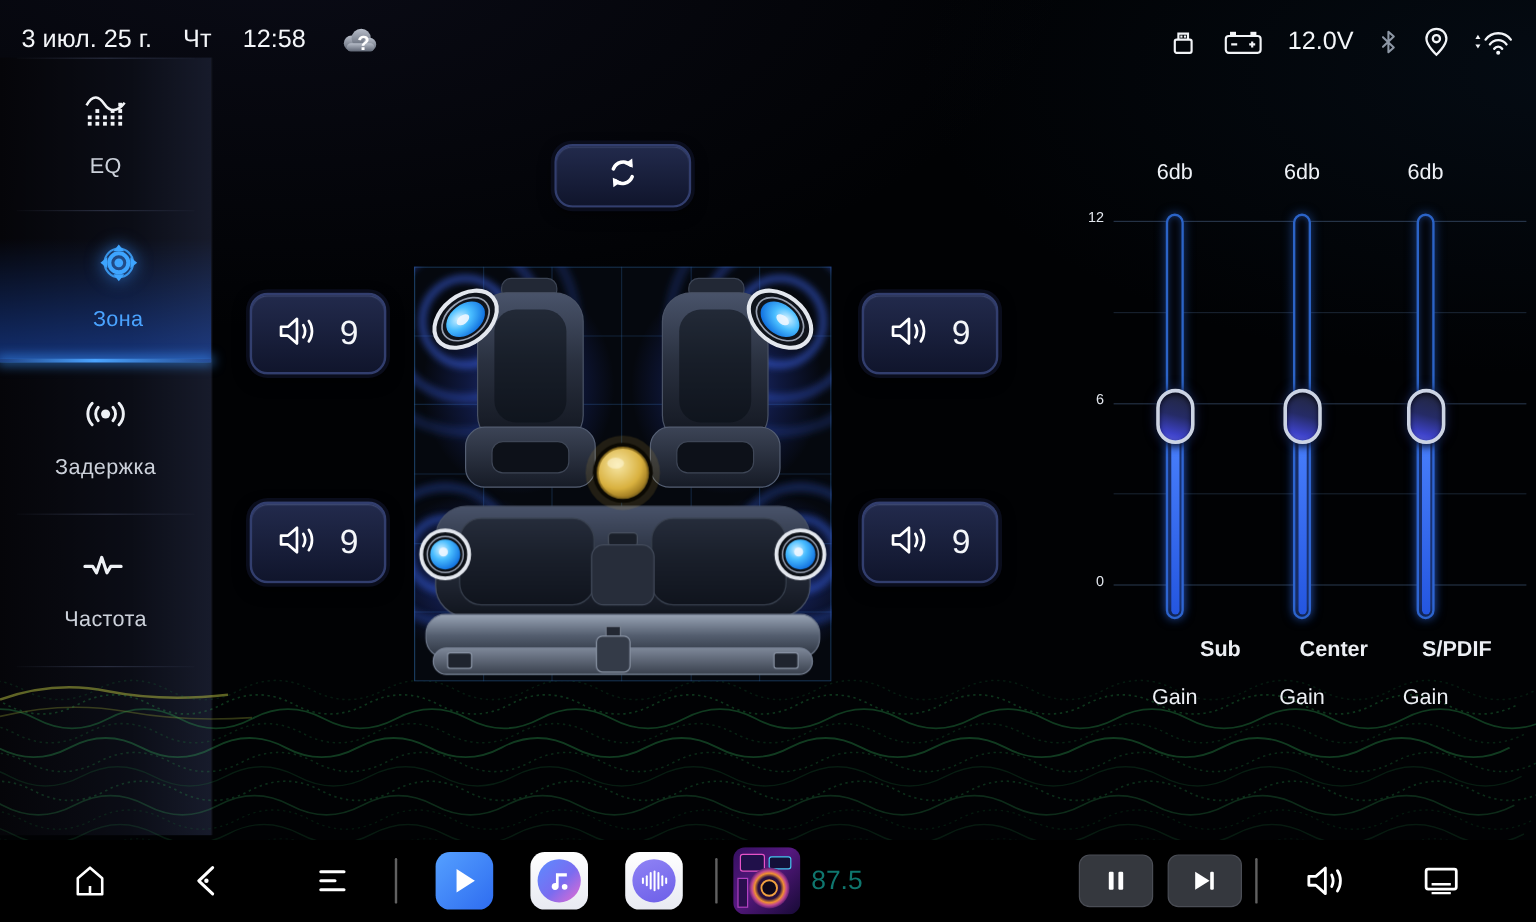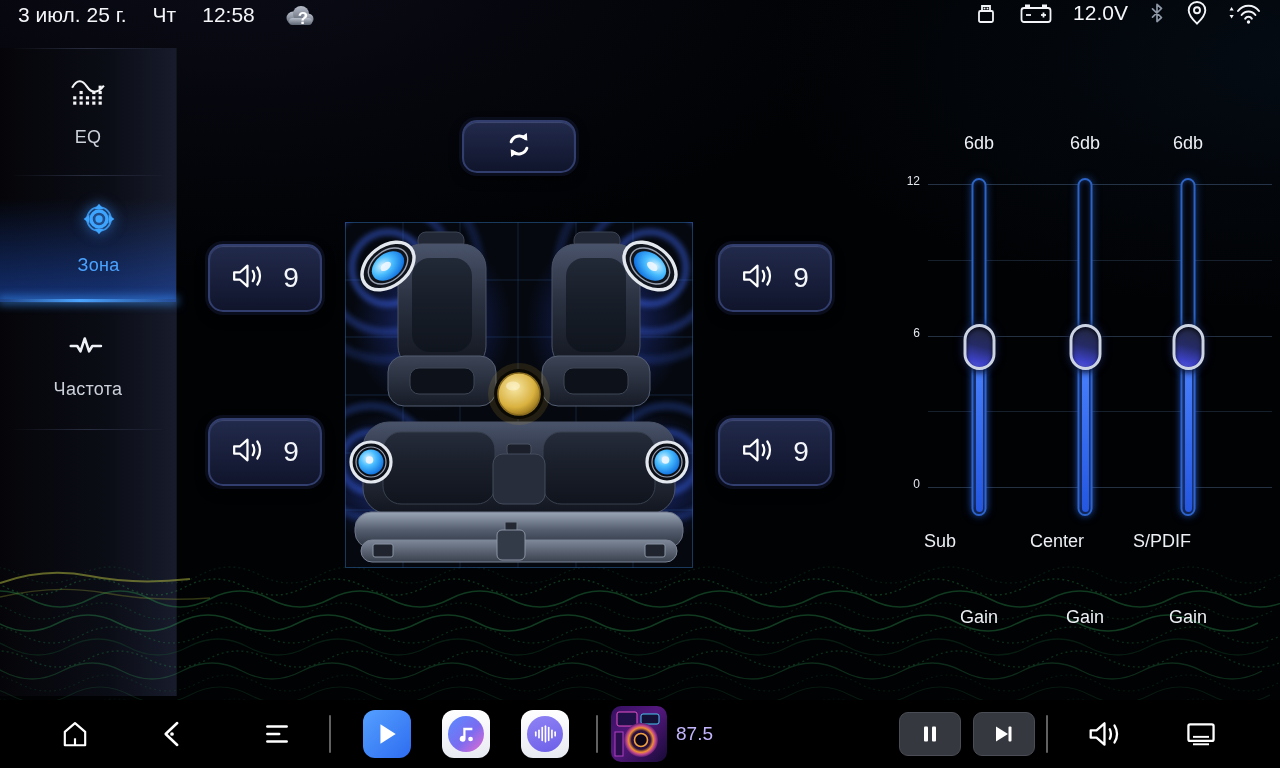--- a/index.html
+++ b/index.html
@@ -6,21 +6,21 @@
   *{box-sizing:border-box;}
   .screen{
     position:relative;width:1280px;height:768px;overflow:hidden;
     font-family:"Liberation Sans","DejaVu Sans",sans-serif;color:#f2f4f7;
     background:
       radial-gradient(1100px 520px at 18% -5%, rgba(42,44,86,.22), transparent 60%),
       radial-gradient(900px 420px at 102% 8%, rgba(18,48,80,.20), transparent 60%),
       #010204;
   }
   
-  .statusbar{position:absolute;left:0;top:0;width:1280px;height:48px;display:flex;align-items:flex-start;justify-content:space-between;padding:0 18px;z-index:6;}
+  .statusbar{position:absolute;left:0;top:0;width:1280px;height:48px;display:flex;align-items:flex-end;justify-content:space-between;padding:0 18px;z-index:6;}
   .sb-left,.sb-right{display:flex;align-items:center;}
   .sb-left{gap:26px;}
   .sb-right{gap:20px;}
   .sb-text{font-size:21px;color:#f4f6f9;white-space:nowrap;}
   .sb-ic{display:flex;align-items:center;justify-content:center;}
   
   .sidebar{position:absolute;left:0;top:48px;width:177px;height:648px;z-index:1;
     background:linear-gradient(90deg,#050509 0%,#0b0d16 62%,#171b2b 100%);
     border-right:1px solid rgba(130,150,210,.10);}
   .side-item{position:relative;height:126px;display:flex;flex-direction:column;align-items:center;justify-content:center;gap:15px;cursor:pointer;}
@@ -50,36 +50,36 @@
   .slider-col{position:absolute;top:133px;width:110px;height:470px;z-index:3;}
   .db-label{position:absolute;top:0;left:0;right:0;text-align:center;font-size:18px;color:#eef1f6;}
   .track{position:absolute;top:45px;left:50%;transform:translateX(-50%);width:15px;height:338px;border-radius:9px;
     background:#04060c;border:2px solid #2b63c6;
     box-shadow:0 0 9px rgba(45,105,220,.55), inset 0 0 5px rgba(45,105,220,.45);cursor:pointer;}
   .fill{position:absolute;top:50%;bottom:2px;left:50%;transform:translateX(-50%);width:7px;border-radius:4px;
     background:linear-gradient(180deg,#4d84ff 0%,#2456e0 100%);box-shadow:0 0 10px rgba(60,110,255,.8);}
   .thumb{position:absolute;top:50%;left:50%;transform:translate(-50%,-50%);width:32px;height:46px;border-radius:17px;
     background:linear-gradient(195deg,#232845 12%,#252b66 48%,#3d42c8 82%,#5a5fe0 100%);
     border:3px solid #ccd4e4;box-shadow:0 0 10px rgba(25,40,90,.9),0 2px 6px rgba(0,0,0,.8),inset 0 2px 4px rgba(0,0,10,.7);cursor:grab;}
-  .s-name{position:absolute;top:398px;left:0;right:0;text-align:left;font-size:18px;color:#eceff4;}
-  .s-unit{position:absolute;top:438px;left:0;right:0;text-align:center;font-size:18px;color:#eceff4;margin-top:36px;}
+  .s-name{position:absolute;top:398px;left:0;right:0;text-align:right;font-size:18px;color:#eceff4;font-weight:bold;}
+  .s-unit{position:absolute;top:438px;left:0;right:0;text-align:center;font-size:18px;color:#eceff4;}
   
   .waves{position:absolute;left:0;top:545px;width:1280px;height:225px;z-index:2;pointer-events:none;}
   
   .bottombar{position:absolute;left:0;top:700px;width:1280px;height:68px;background:#000;z-index:6;}
   .nav-el{position:absolute;top:50%;transform:translate(-50%,-50%);display:flex;align-items:center;justify-content:center;cursor:pointer;}
   .nav-div{position:absolute;top:50%;transform:translate(-50%,-50%);width:2px;height:38px;background:rgba(255,255,255,.38);border-radius:1px;}
   .app-tile{width:48px;height:48px;border-radius:12px;display:flex;align-items:center;justify-content:center;}
   .app-play{background:linear-gradient(135deg,#55a0ff 0%,#2e6cf0 100%);}
   .app-white{background:linear-gradient(180deg,#ffffff,#e8eaf2);}
   .app-circle{width:36px;height:36px;border-radius:50%;display:flex;align-items:center;justify-content:center;}
   .c-music{background:linear-gradient(135deg,#5b8cff 0%,#7a6cf0 55%,#e86bd0 100%);}
   .c-dsp{background:linear-gradient(160deg,#8f83f5 0%,#6d5fe8 100%);}
   .media-btn{width:62px;height:44px;border-radius:9px;background:#35383e;border:1px solid #4a4d55;}
-  .freq-text{position:absolute;top:50%;transform:translateY(-50%);font-size:19px;color:#c4b5fd;}
+  .freq-text{position:absolute;top:50%;transform:translateY(-50%);font-size:22px;color:#0f766e;}
   .album{width:56px;height:56px;border-radius:10px;overflow:hidden;}
 </style>
 </head>
 <body>
 
 <div class="screen">
 
   <div class="statusbar">
     <div class="sb-left">
       <span class="sb-text">3 июл. 25 г.</span>
@@ -178,20 +178,32 @@
           <polygon points="15,1.5 11,6.5 19,6.5"></polygon>
           <polygon points="15,28.5 11,23.5 19,23.5"></polygon>
           <polygon points="1.5,15 6.5,11 6.5,19"></polygon>
           <polygon points="28.5,15 23.5,11 23.5,19"></polygon>
           <circle cx="15" cy="15" r="10.5" fill="none" stroke="#3ea5ff" stroke-width="1.6" opacity=".85"></circle>
           <circle cx="15" cy="15" r="7" fill="none" stroke="#3ea5ff" stroke-width="3"></circle>
           <circle cx="15" cy="15" r="3.2"></circle>
         </svg>
       </span>
       <div class="side-label">Зона</div>
+    </div>
+    <div class="side-item">
+      <span>
+        <svg width="38" height="28" viewBox="0 0 34 24" fill="none" stroke="#eef1f5" stroke-width="2.2" stroke-linecap="round">
+          <circle cx="17" cy="12" r="3.4" fill="#eef1f5" stroke="none"></circle>
+          <path d="M11.5 7 a7.5 7.5 0 0 0 0 10"></path>
+          <path d="M7 4 a11.5 11.5 0 0 0 0 16"></path>
+          <path d="M22.5 7 a7.5 7.5 0 0 1 0 10"></path>
+          <path d="M27 4 a11.5 11.5 0 0 1 0 16"></path>
+        </svg>
+      </span>
+      <div class="side-label">Задержка</div>
     </div>
     <div class="side-div"></div>
     <div class="side-item">
       <span>
         <svg width="40" height="28" viewBox="0 0 36 26" fill="none" stroke="#eef1f5" stroke-width="2.4" stroke-linecap="round" stroke-linejoin="round">
           <path d="M2 13 h6 l3 5 l4 -12 l4 12 l3 -5 h8"></path>
         </svg>
       </span>
       <div class="side-label">Частота</div>
     </div>

